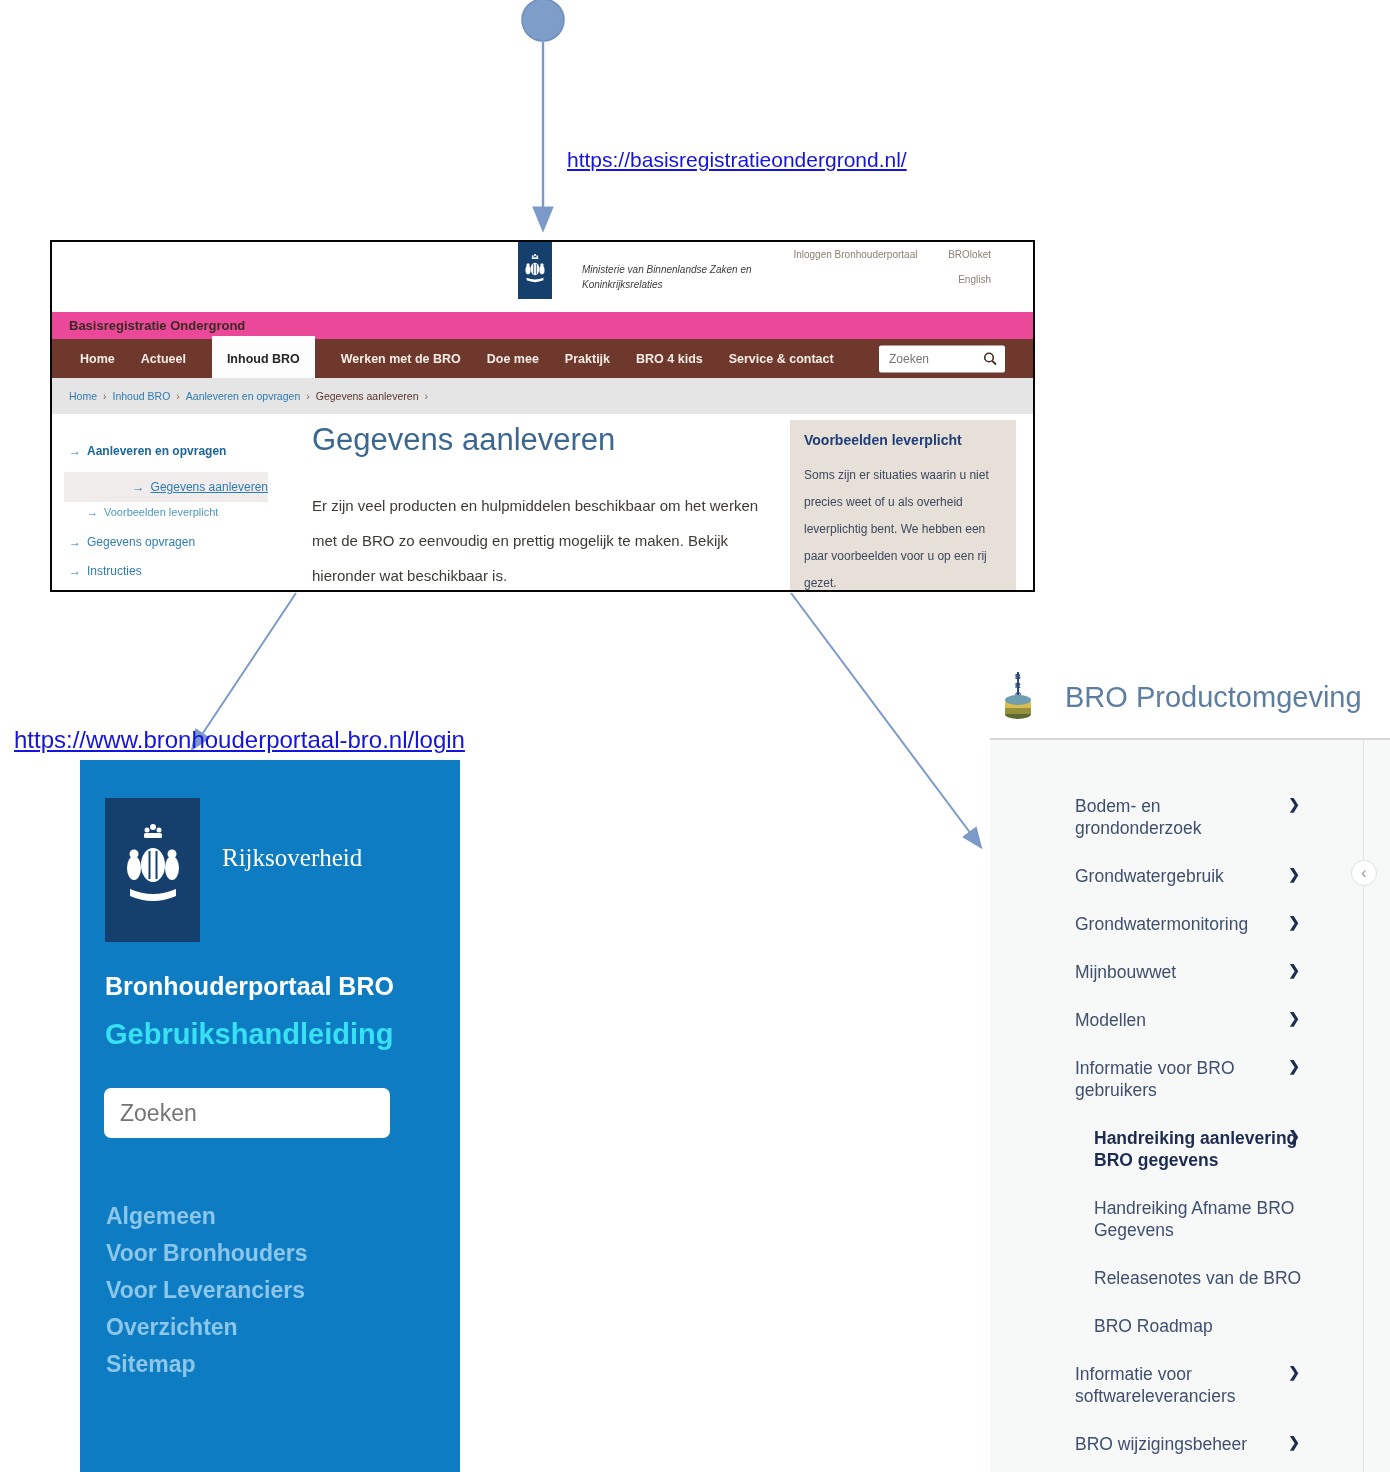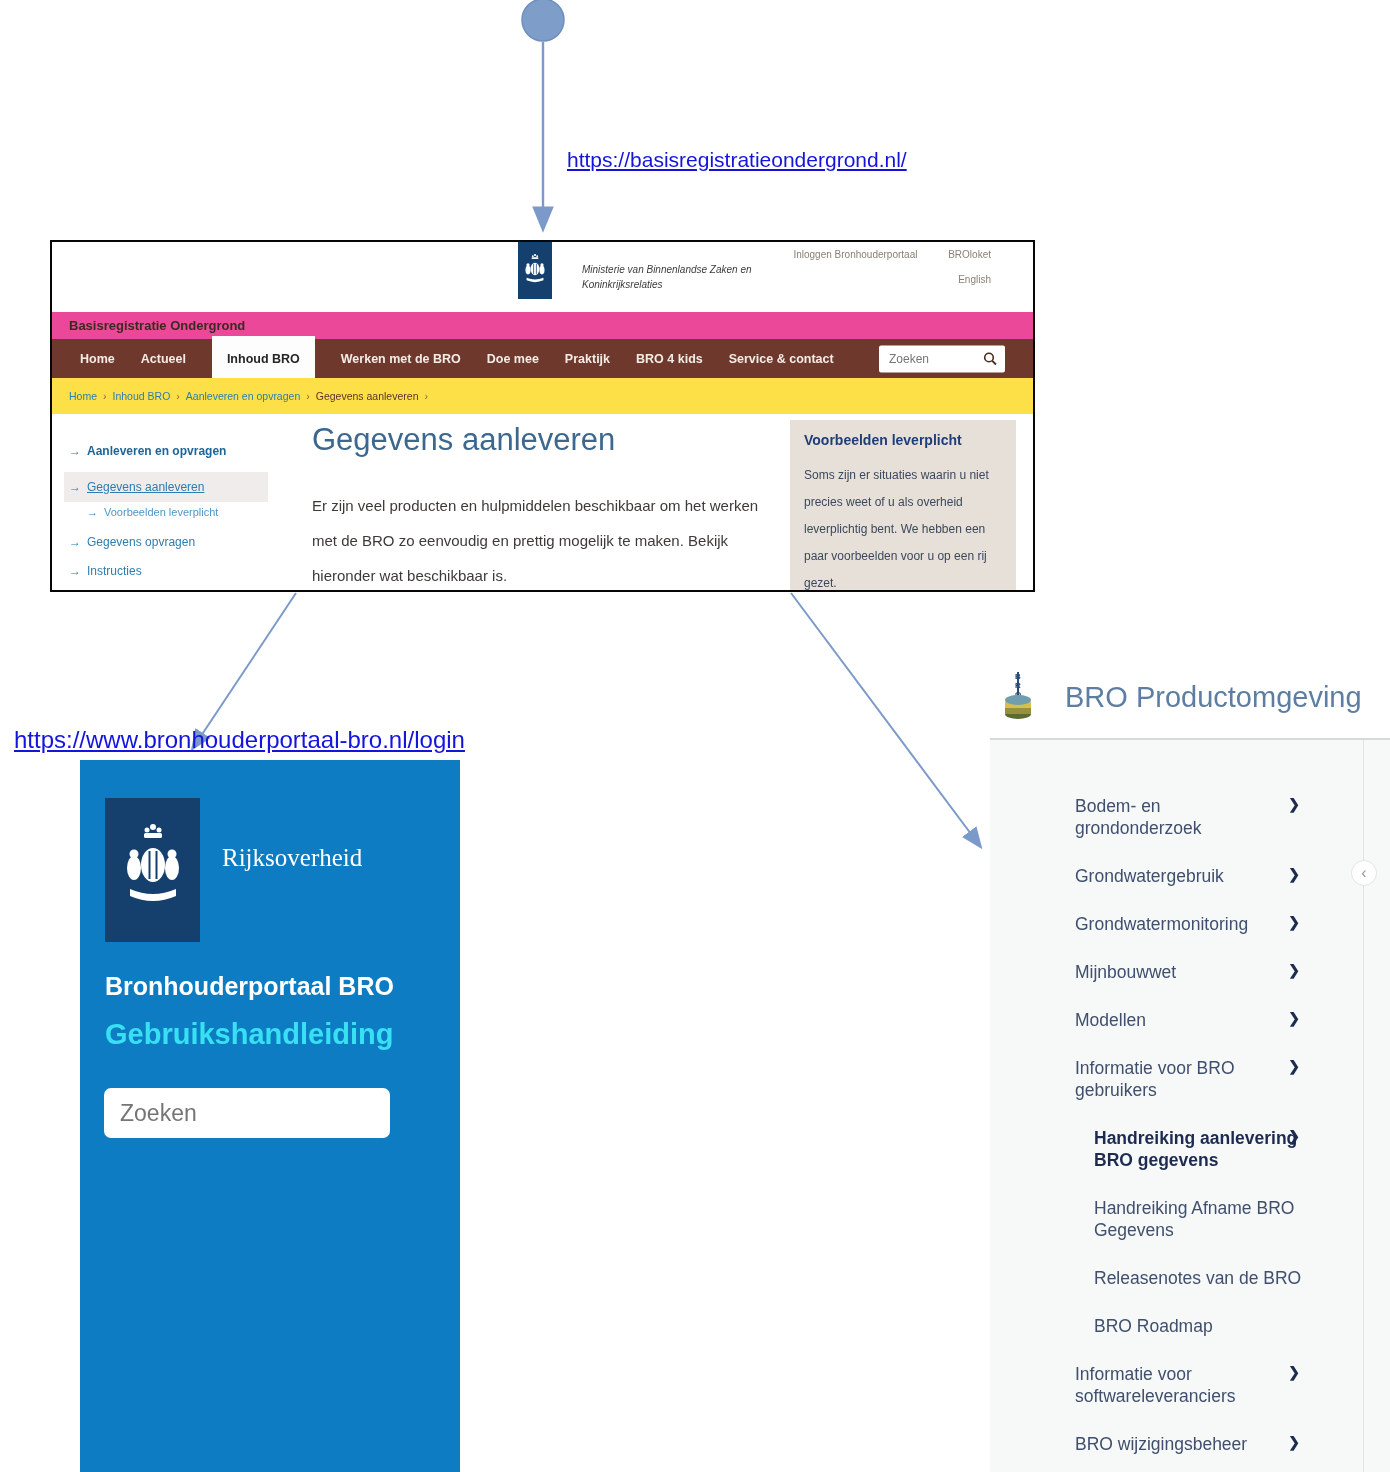--- a/index.html
+++ b/index.html
@@ -22,27 +22,27 @@
   .top-links{position:absolute;right:42px;top:7px;font-size:10px;color:#8b8074;text-align:right;}
   .top-links .row1 span{margin-left:28px;}
   .top-links .row2{margin-top:14px;}
   .bro-titleband{position:absolute;left:0;top:70px;width:100%;height:27px;background:#ec4899;display:flex;align-items:center;}
   .bro-sitetitle{margin-left:17px;font-size:13px;font-weight:bold;color:#3a2b22;}
   .bro-nav{position:absolute;left:0;top:97px;width:100%;height:39px;background:#6e392c;display:flex;align-items:center;gap:26px;padding-left:28px;}
   .nav-item{color:#f3ece6;font-size:12.5px;font-weight:bold;white-space:nowrap;cursor:pointer;}
   .nav-item.active{background:#fdfdfd;color:#262626;padding:16px 15px;}
   .bro-search{position:absolute;right:28px;top:50%;transform:translateY(-50%);width:126px;height:27px;background:#fff;border-radius:2px;display:flex;align-items:center;}
   .bro-search input{border:none;outline:none;background:transparent;width:96px;margin-left:8px;font-size:12px;color:#6a6a6a;font-family:"Liberation Sans",sans-serif;}
-  .bro-breadcrumb{position:absolute;left:0;top:136px;width:100%;height:36px;background:#fde047;display:flex;align-items:center;font-size:10.5px;}
+  .bro-breadcrumb{position:absolute;left:0;top:136px;width:100%;height:36px;background:#e5e5e5;display:flex;align-items:center;font-size:10.5px;}
   .bro-breadcrumb .inner{margin-left:17px;}
   .crumb{color:#2e7cb1;cursor:pointer;}
   .crumb.current{color:#5a352a;}
   .crumb-sep{color:#8a5d4a;margin:0 6px;}
   .bro-content{position:absolute;left:0;top:172px;width:100%;height:176px;background:#fff;}
-  .bro-sidebar{position:absolute;left:0;top:0;width:216px;height:176px;}
+  .bro-sidebar{position:absolute;left:0;top:0;width:216px;height:176px;text-align:right;}
   .side-row{position:absolute;left:17px;font-size:12px;color:#2e7cb1;white-space:nowrap;cursor:pointer;}
   .side-row .arr{color:#2d7bb2;margin-right:6px;}
   .side-row.bold{font-weight:bold;color:#1c6699;}
   .side-row.active{left:12px;width:204px;background:#efeceb;padding:8px 0 8px 5px;}
   .side-row.active .lbl{text-decoration:underline;}
   .side-row.sub{left:35px;font-size:11px;color:#4f97c5;}
   .bro-pagetitle{position:absolute;left:260px;top:8px;font-size:31px;color:#3c678f;}
   .bro-intro{position:absolute;left:260px;top:74px;width:455px;font-size:15px;line-height:35px;color:#3f3a37;}
   .bro-aside{position:absolute;left:738px;top:6px;width:226px;height:170px;background:#e6e0d9;padding:12px 14px;overflow:hidden;}
   .aside-title{font-size:14px;font-weight:bold;color:#1f3d78;}
@@ -194,20 +194,27 @@
             <rect x="32.5" y="28" width="2" height="28"></rect>
           </g>
       </svg>
     </div>
     <div class="portal-wordmark">Rijksoverheid</div>
     <div class="portal-title">Bronhouderportaal BRO</div>
     <div class="portal-subtitle">Gebruikshandleiding</div>
     <div class="portal-search">
       <input type="text" placeholder="Zoeken" style="">
     </div>
+    <div class="portal-menu">
+        <div class="portal-menu-item">Algemeen</div>
+        <div class="portal-menu-item">Voor Bronhouders</div>
+        <div class="portal-menu-item">Voor Leveranciers</div>
+        <div class="portal-menu-item">Overzichten</div>
+        <div class="portal-menu-item">Sitemap</div>
+      </div>
   </div>
 
   <div id="shot-bpo">
     <div class="bpo-logo">
       <svg width="30" height="52" viewBox="0 0 30 52">
         <line x1="15" y1="2" x2="15" y2="27" stroke="#2b4a7a" stroke-width="2"></line>
         <text x="15" y="9" text-anchor="middle" font-size="8" font-weight="bold" fill="#2b4a7a" font-family="Liberation Sans, sans-serif">B</text>
         <text x="15" y="18" text-anchor="middle" font-size="8" font-weight="bold" fill="#2b4a7a" font-family="Liberation Sans, sans-serif">R</text>
         <text x="15" y="27" text-anchor="middle" font-size="8" font-weight="bold" fill="#2b4a7a" font-family="Liberation Sans, sans-serif">O</text>
         <ellipse cx="15" cy="44" rx="13" ry="5" fill="#5a6a32"></ellipse>

